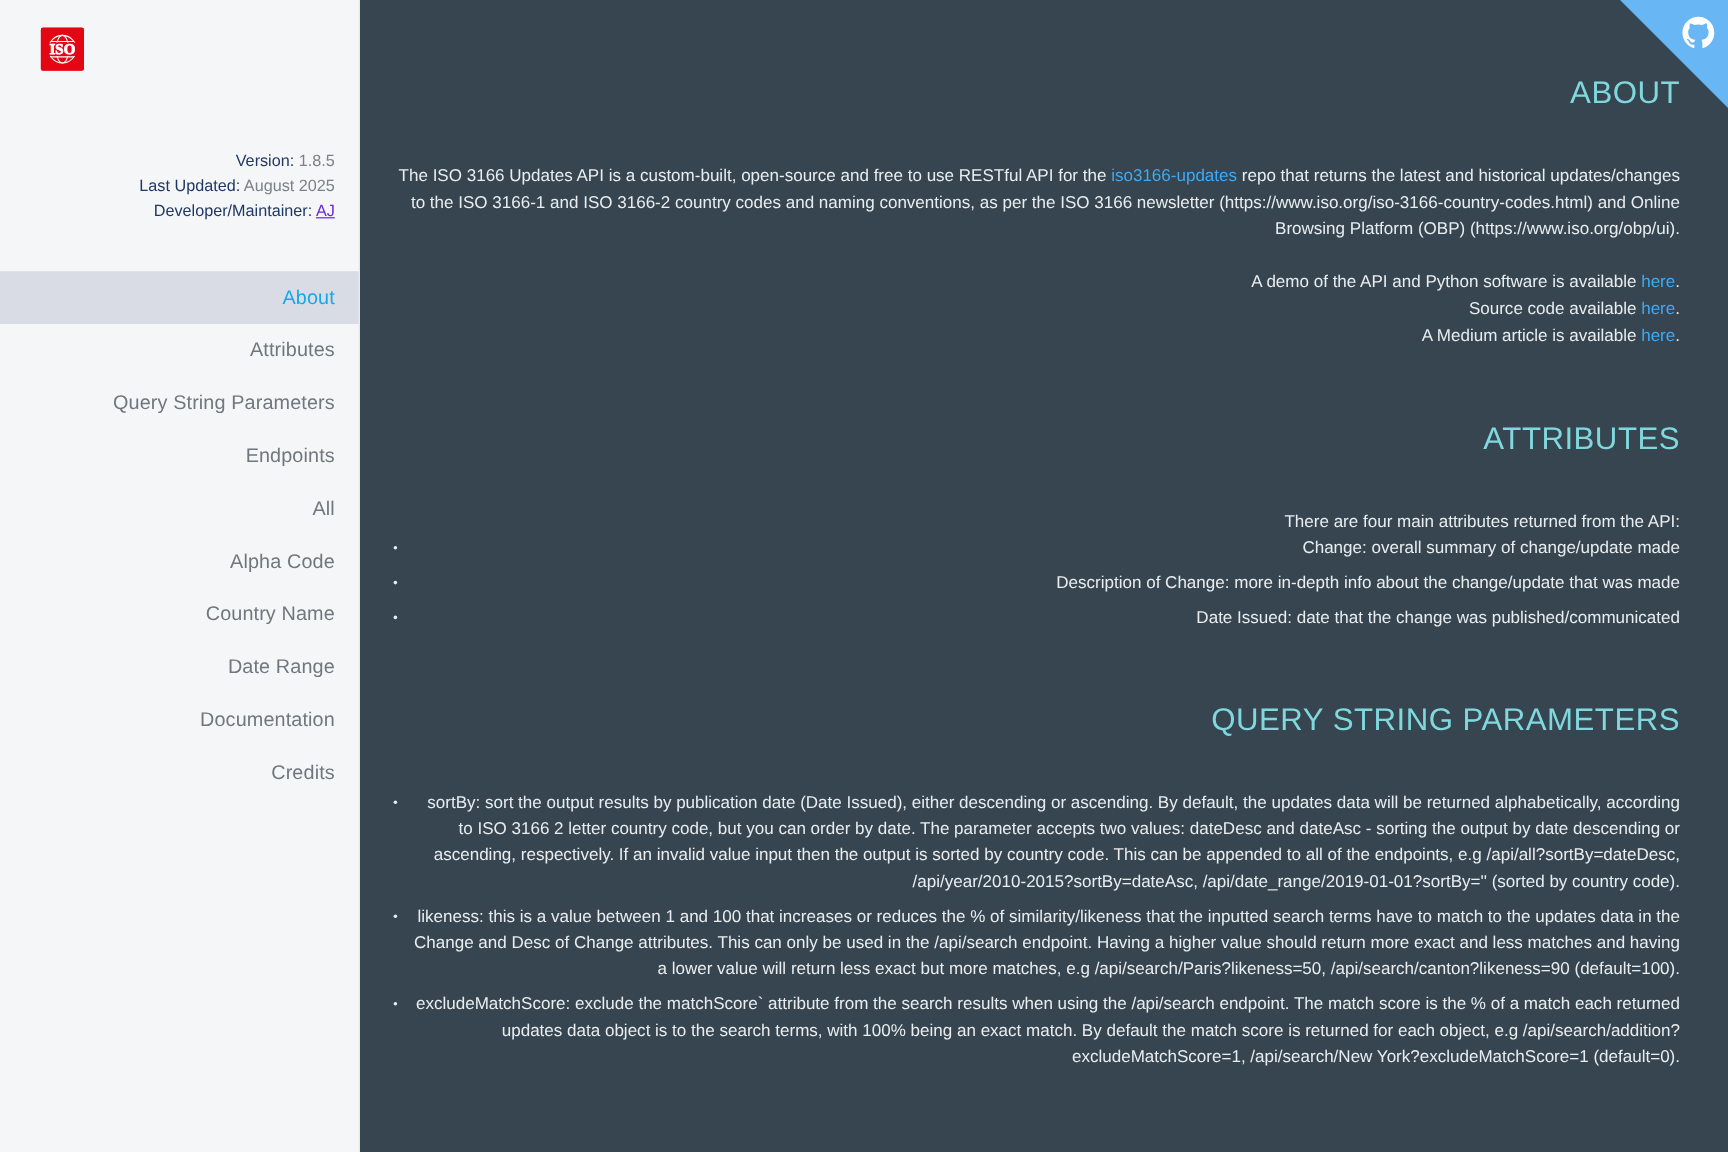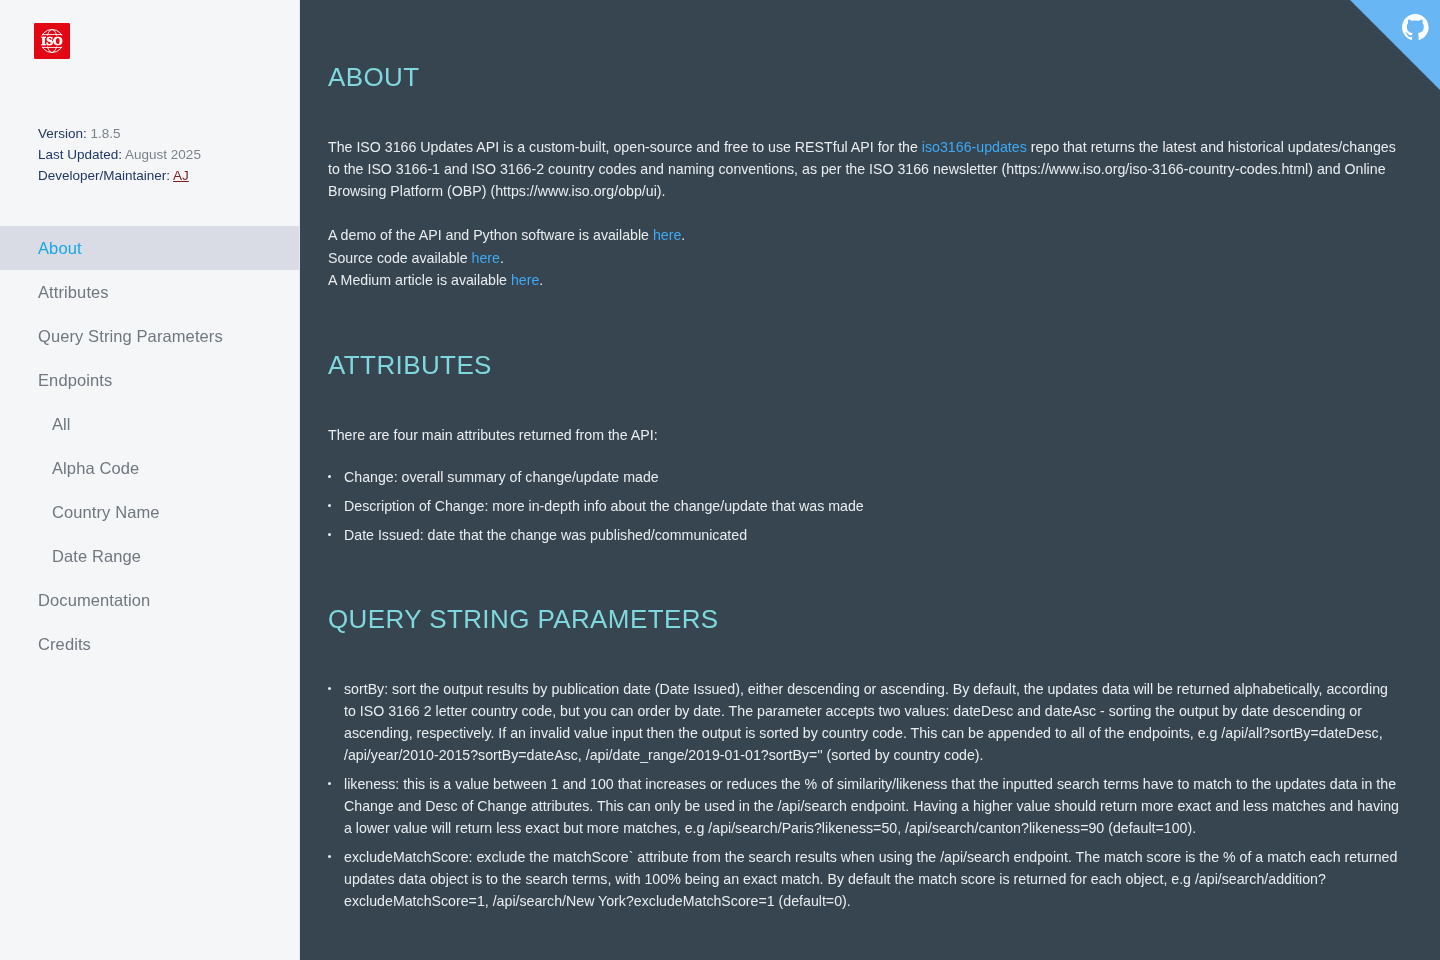--- a/index.html
+++ b/index.html
@@ -15,20 +15,21 @@
     background: #36454f;
     color: #ffffff;
     -webkit-font-smoothing: antialiased;
   }
 
   .page {
     position: relative;
     display: flex;
     width: 1440px;
     height: 960px;
+    text-align: right;
   }
 
   
   .sidebar {
     width: 300px;
     min-width: 300px;
     height: 960px;
     background: #f5f6f8;
     border-right: 1px solid #e6e8ec;
     overflow: hidden;
@@ -70,21 +71,21 @@
     line-height: 21px;
     color: #7c848c;
   }
   .meta-row { white-space: nowrap; }
   .meta-key {
     color: #1f3864;
     font-weight: normal;
   }
   .meta-val { color: #7a828a; }
   .meta-link {
-    color: #7f1d1d;
+    color: #6d28d9;
     text-decoration: underline;
     cursor: pointer;
   }
 
   .nav {
     margin-top: 40px;
     list-style: none;
   }
 
   .nav-item {
@@ -133,21 +134,20 @@
   }
 
   p.body-text { margin-bottom: 0; }
 
   .para-block { margin-bottom: 22px; }
 
   .lines-block p.body-text { line-height: 22.5px; }
 
   ul.bullets {
     list-style: none;
-    margin-top: 20px;
   }
   ul.bullets > li {
     position: relative;
     padding-left: 16px;
     margin-bottom: 7px;
   }
   ul.bullets > li::before {
     content: "";
     position: absolute;
     left: 0;

